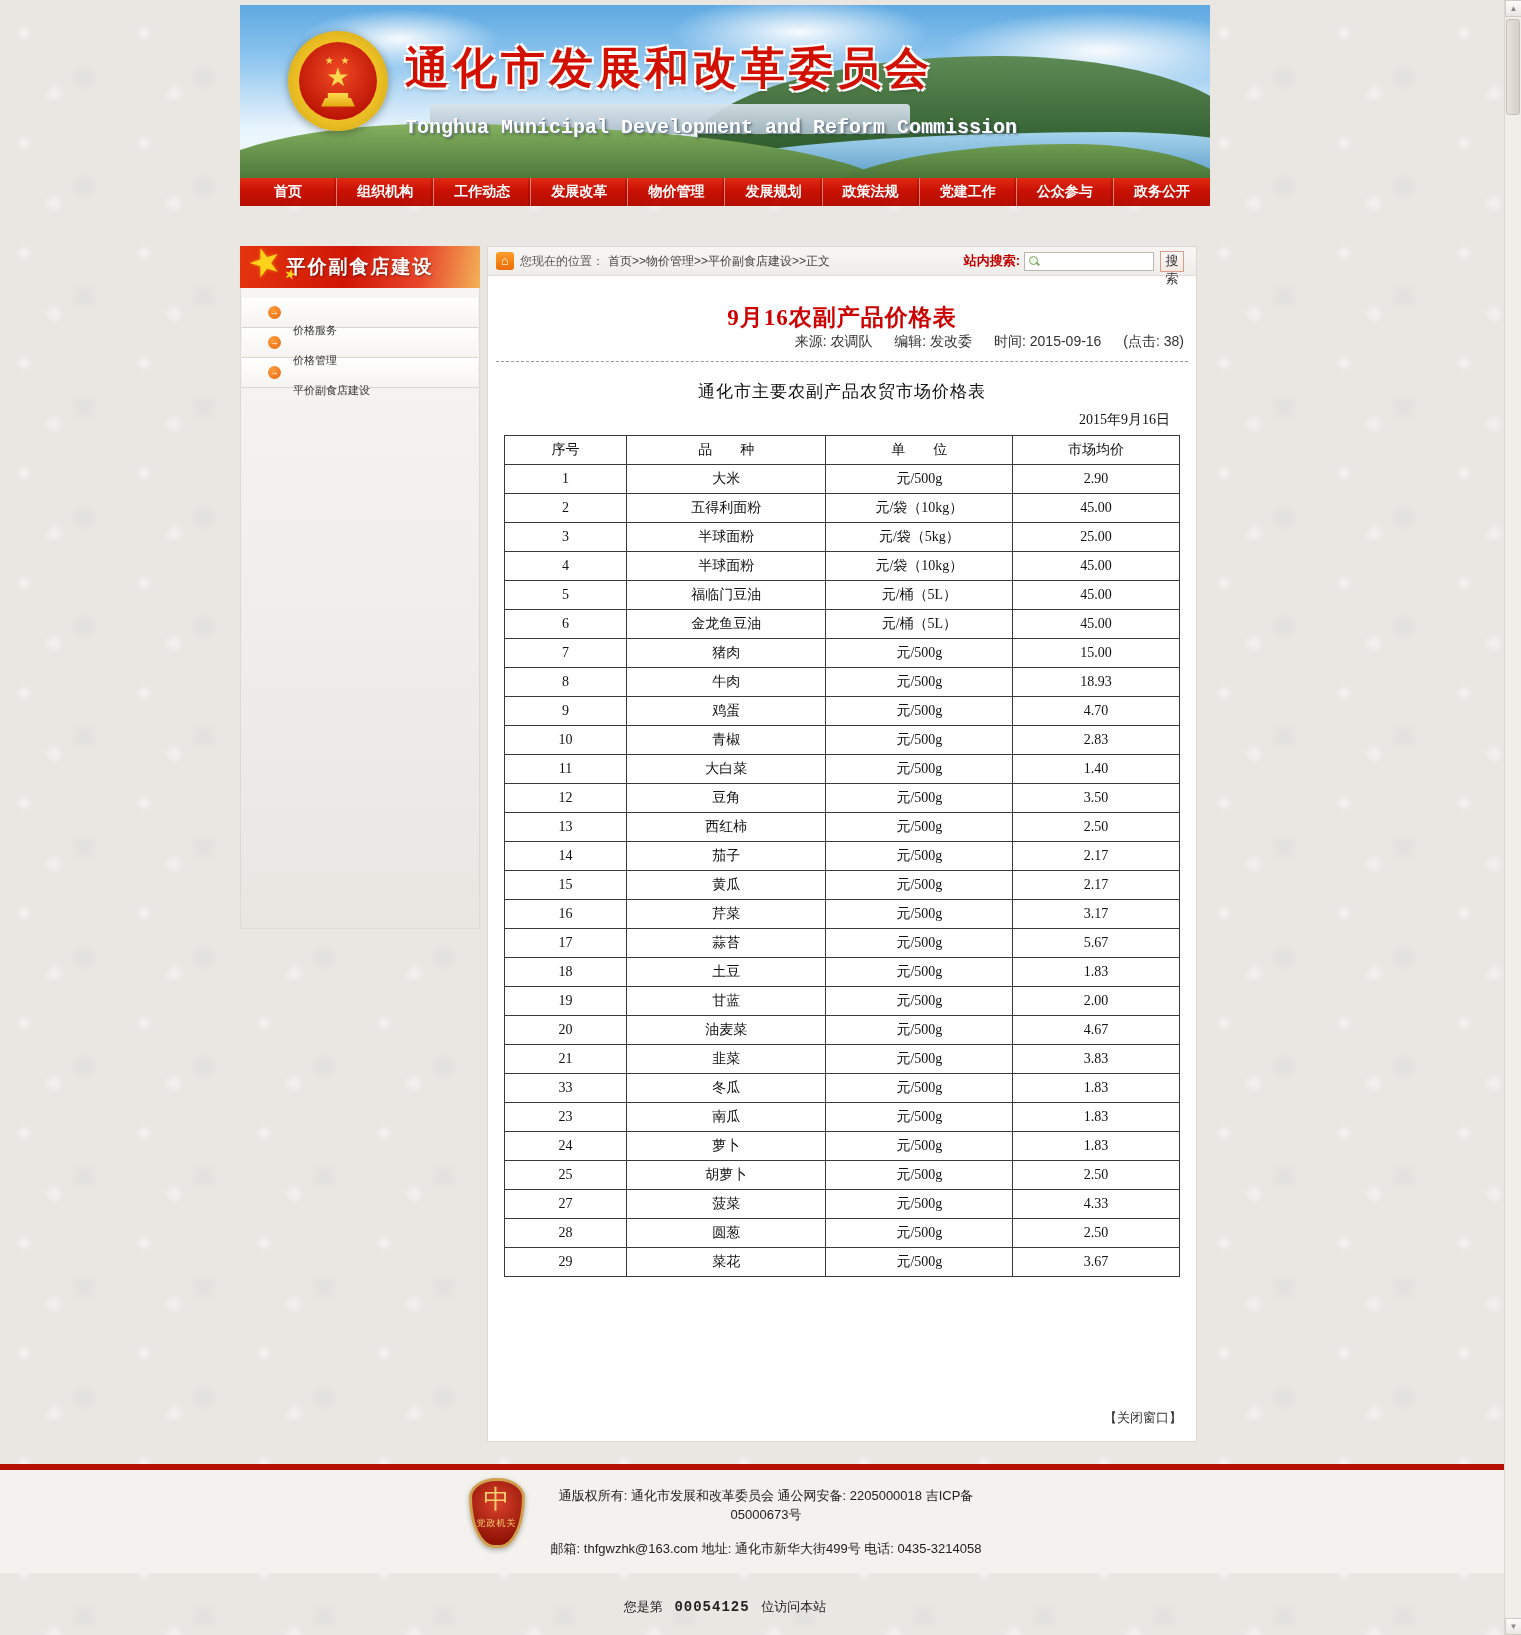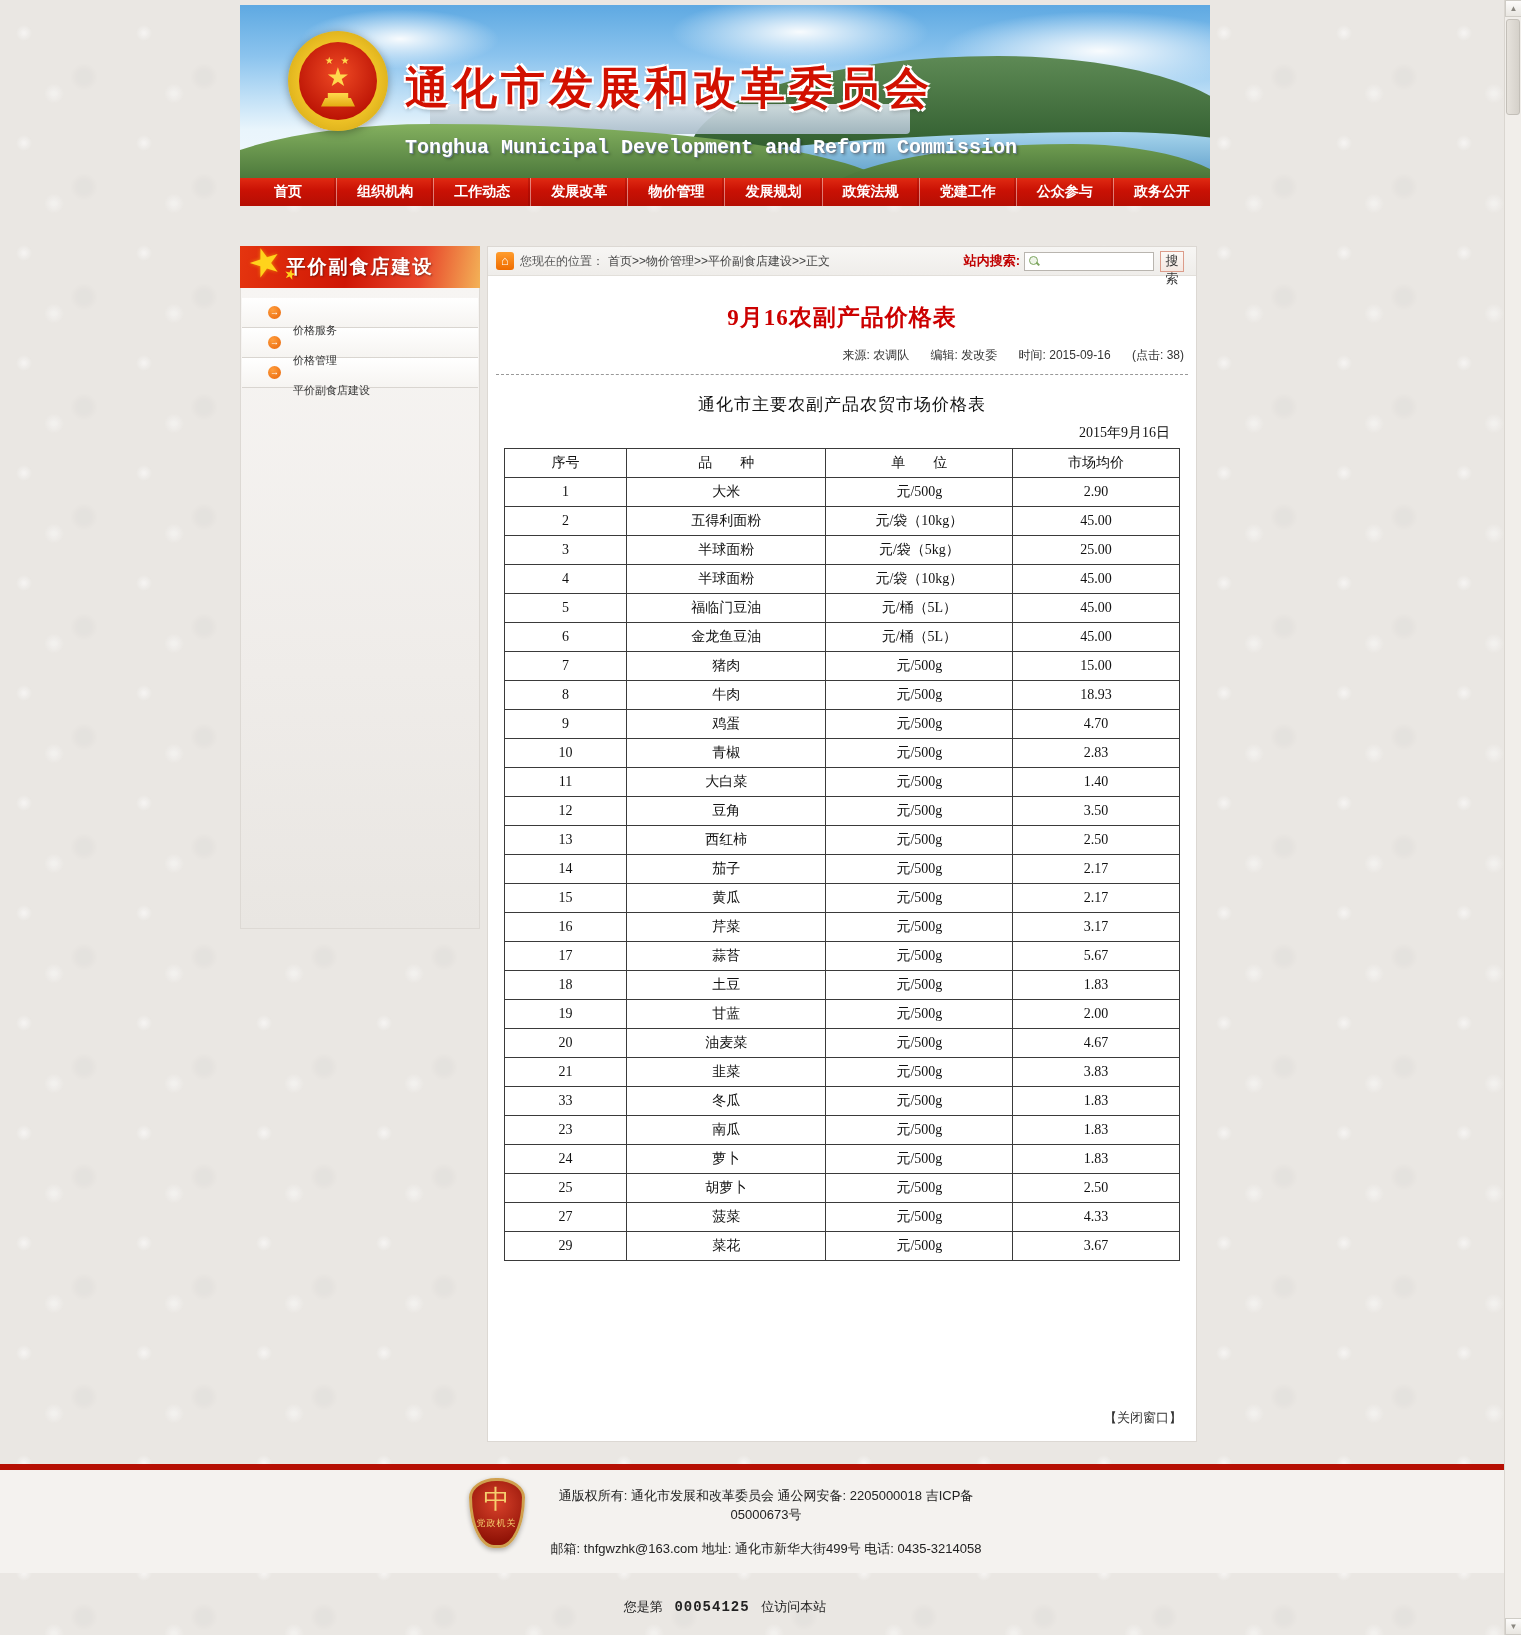--- a/index.html
+++ b/index.html
@@ -39,21 +39,21 @@
   .emblem-ring { width:100px; height:100px; border-radius:50%;
     background:radial-gradient(circle,#f7dd55 0%,#eec226 55%,#c89c10 100%);
     display:flex; align-items:center; justify-content:center; box-shadow:0 2px 8px rgba(0,0,0,0.35); }
   .emblem-core { width:78px; height:78px; border-radius:50%;
     background:radial-gradient(circle at 50% 40%,#ef4a24,#bc1405 75%);
     display:flex; flex-direction:column; align-items:center; justify-content:center; color:#ffd84d; }
   .emblem-core .big-star { font-size:26px; line-height:22px; }
   .emblem-core .small-stars { font-size:10px; letter-spacing:2px; line-height:10px; }
   .emblem-core .gate { width:34px; height:14px; margin-top:5px;
     background:linear-gradient(180deg,#ffd84d,#e2a90f); clip-path:polygon(0 100%,12% 40%,20% 40%,20% 0,80% 0,80% 40%,88% 40%,100% 100%); }
-  .banner-titles { position:absolute; left:165px; top:34px; width:660px;margin-top:20px; }
+  .banner-titles { position:absolute; left:165px; top:34px; width:660px; }
   .title-cn { font-family:"Liberation Serif", serif; font-weight:bold; font-size:44px; letter-spacing:4px; color:#d21000;
     text-shadow:-2px -2px 0 #fff, 2px -2px 0 #fff, -2px 2px 0 #fff, 2px 2px 0 #fff, 0 3px 4px rgba(0,0,0,0.25); white-space:nowrap; }
   .title-en { margin-top:18px; font-family:"Liberation Mono", monospace; font-weight:bold; font-size:20px; color:#ffffff;
     text-shadow:1px 1px 0 #6d8296, 2px 2px 3px rgba(0,0,0,0.35); letter-spacing:0px; white-space:nowrap; }
 
   
   .topnav { height:28px; background:linear-gradient(180deg,#e02a12,#c91104 45%,#b50e03); display:flex; }
   .nav-item { flex:1; display:flex; align-items:center; justify-content:center; color:#fff; font-weight:bold;
     font-size:14px; cursor:pointer; border-right:1px solid rgba(255,255,255,0.45); box-shadow:inset -2px 0 0 rgba(120,0,0,0.25); }
   .nav-item:last-child { border-right:none; box-shadow:none; }
@@ -89,21 +89,21 @@
   .search-input { position:relative; width:130px; height:19px; border:1px solid #b9b5af; background:#fff; display:flex; align-items:center; }
   .mag { position:relative; width:12px; height:12px; margin-left:3px; }
   .mag::before { content:""; position:absolute; left:1px; top:1px; width:7px; height:7px; border:1.5px solid #7da55f; border-radius:50%; background:#eef5e9; }
   .mag::after { content:""; position:absolute; left:8px; top:8px; width:4px; height:1.5px; background:#7da55f; transform:rotate(45deg); }
   .search-field { border:none; outline:none; width:108px; height:15px; font-size:12px; }
   .search-btn { margin-left:6px; margin-right:4px; width:24px; height:21px; background:linear-gradient(180deg,#fdf9f6,#f4e8e2);
     border:1px solid #dc9c8a; color:#333; font-size:13px; cursor:pointer; font-family:"Liberation Sans",sans-serif; }
 
   .article-title { margin-top:26px; text-align:center; color:#cc0000; font-size:23px; font-weight:bold;
     font-family:"Liberation Serif", serif; letter-spacing:1px; }
-  .meta-line { margin-top:14px; padding-right:12px; text-align:right; font-size:12px; color:#333; }
+  .meta-line { padding-right:12px; text-align:right; font-size:14px; color:#333; }
   .meta-line span { margin-left:18px; }
   .dashed-rule { margin:10px 8px 0 8px; border-bottom:1px dashed #999; height:1px; }
   .table-title { margin-top:18px; text-align:center; font-size:17px; color:#111; font-family:"Liberation Serif", serif; letter-spacing:1px; }
   .table-date { margin-top:8px; padding-right:26px; text-align:right; font-size:14px; color:#111; font-family:"Liberation Serif", serif; }
 
   table.price { margin:6px auto 0 auto; width:676px; border-collapse:collapse; font-family:"Liberation Serif", serif; }
   table.price th, table.price td { border:1px solid #3a3a3a; text-align:center; font-size:14px; font-weight:normal;
     color:#111; height:29px; padding:0 2px; }
   table.price th:nth-child(1), table.price td:nth-child(1) { width:122px; }
   table.price th:nth-child(2), table.price td:nth-child(2) { width:200px; }
@@ -391,20 +391,26 @@
               <td>元/500g</td>
               <td>2.50</td>
             </tr>
             <tr>
               <td>27</td>
               <td>菠菜</td>
               <td>元/500g</td>
               <td>4.33</td>
             </tr>
             <tr>
+              <td>28</td>
+              <td>圆葱</td>
+              <td>元/500g</td>
+              <td>2.50</td>
+            </tr>
+            <tr>
               <td>29</td>
               <td>菜花</td>
               <td>元/500g</td>
               <td>3.67</td>
             </tr>
           </tbody>
       </table>
 
       <div class="close-link">【关闭窗口】</div>
     </section>

